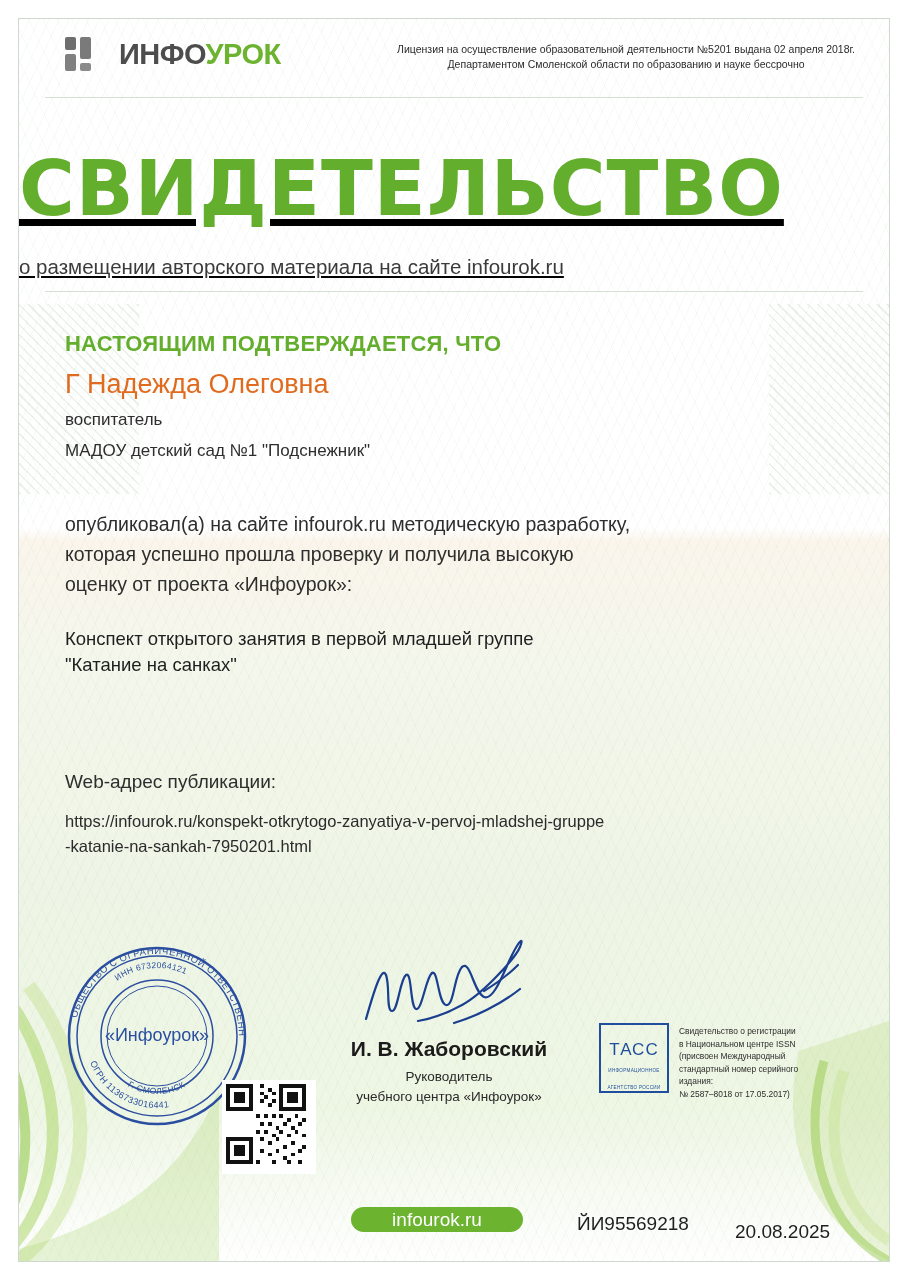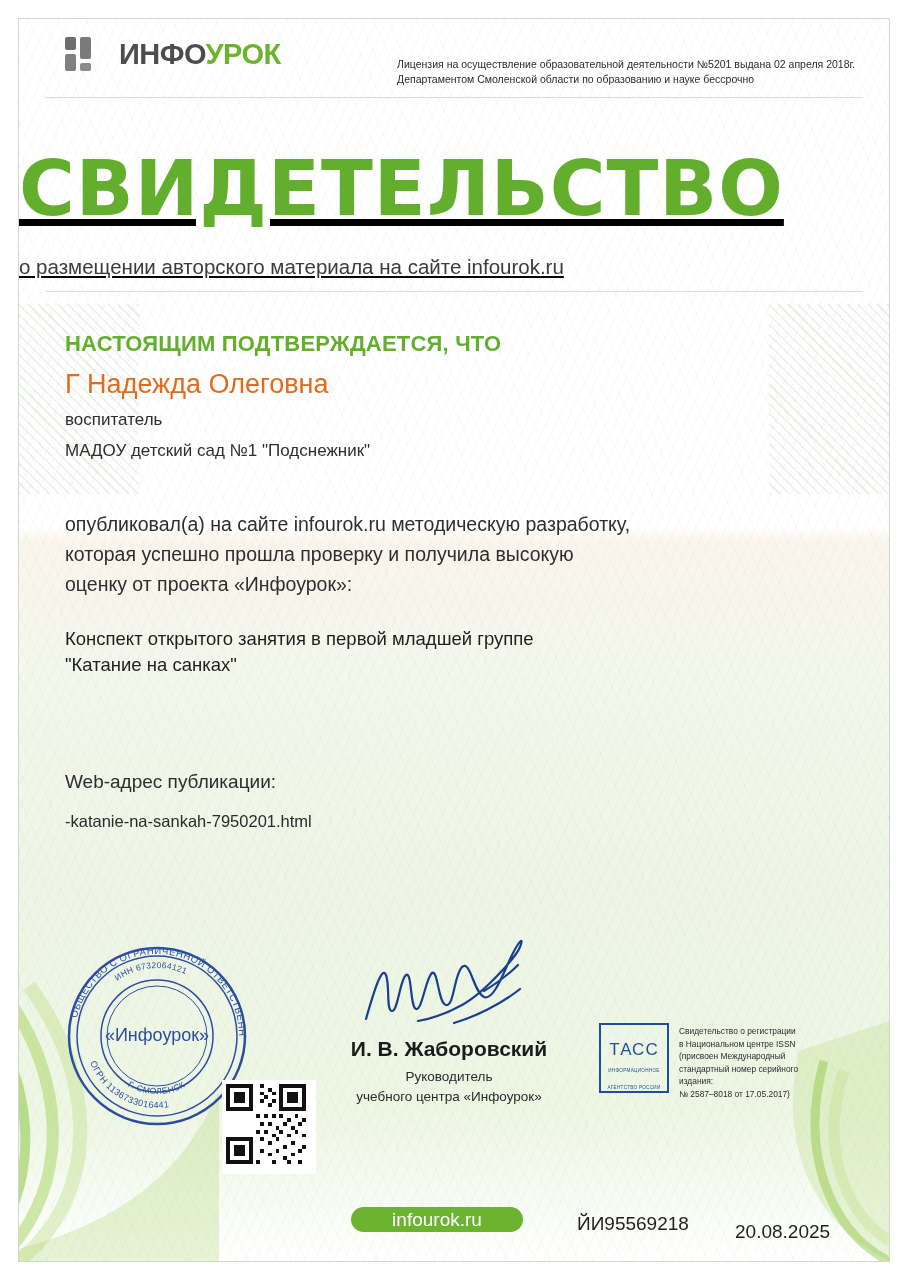--- a/index.html
+++ b/index.html
@@ -99,23 +99,23 @@
     font-weight: bold;
     letter-spacing: -0.5px;
     line-height: 1;
   }
   .logo-text .dark { color: #4d4d4d; }
   .logo-text .green { color: #6cb32f; }
   .license {
     font-size: 10.5px;
     color: #2b2b2b;
     line-height: 1.45;
-    text-align: left;
+    text-align: center;
     max-width: 500px;
-    margin-top: 24px;
+    margin-top: 9px;
   }
   .header-rule {
     position: absolute;
     left: 26px;
     right: 26px;
     top: 78px;
     height: 1px;
     background: #d6ded6;
     z-index: 3;
   }
@@ -390,20 +390,21 @@
         <div>оценку от проекта «Инфоурок»:</div>
       </div>
 
       <div class="work-title">
         <div>Конспект открытого занятия в первой младшей группе</div>
         <div>"Катание на санках"</div>
       </div>
 
       <div class="weblabel">Web-адрес публикации:</div>
       <div class="weburl">
+        <div>https://infourok.ru/konspekt-otkrytogo-zanyatiya-v-pervoj-mladshej-gruppe</div>
         <div>-katanie-na-sankah-7950201.html</div>
       </div>
     </div>
 
     <div class="footer">
 
       <div class="stamp">
         <svg width="200" height="200" viewBox="0 0 200 200">
           <defs>
             <path id="ringTop" d="M100,100 m-82,0 a82,82 0 1,1 164,0"></path>

